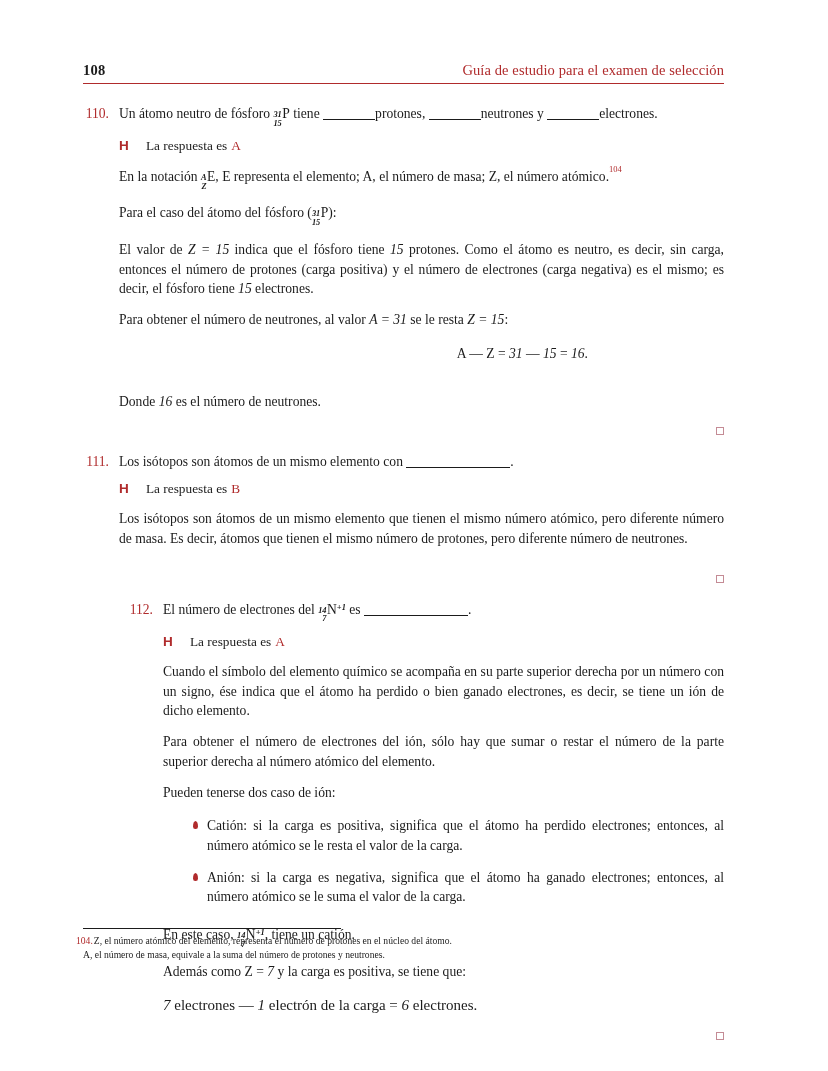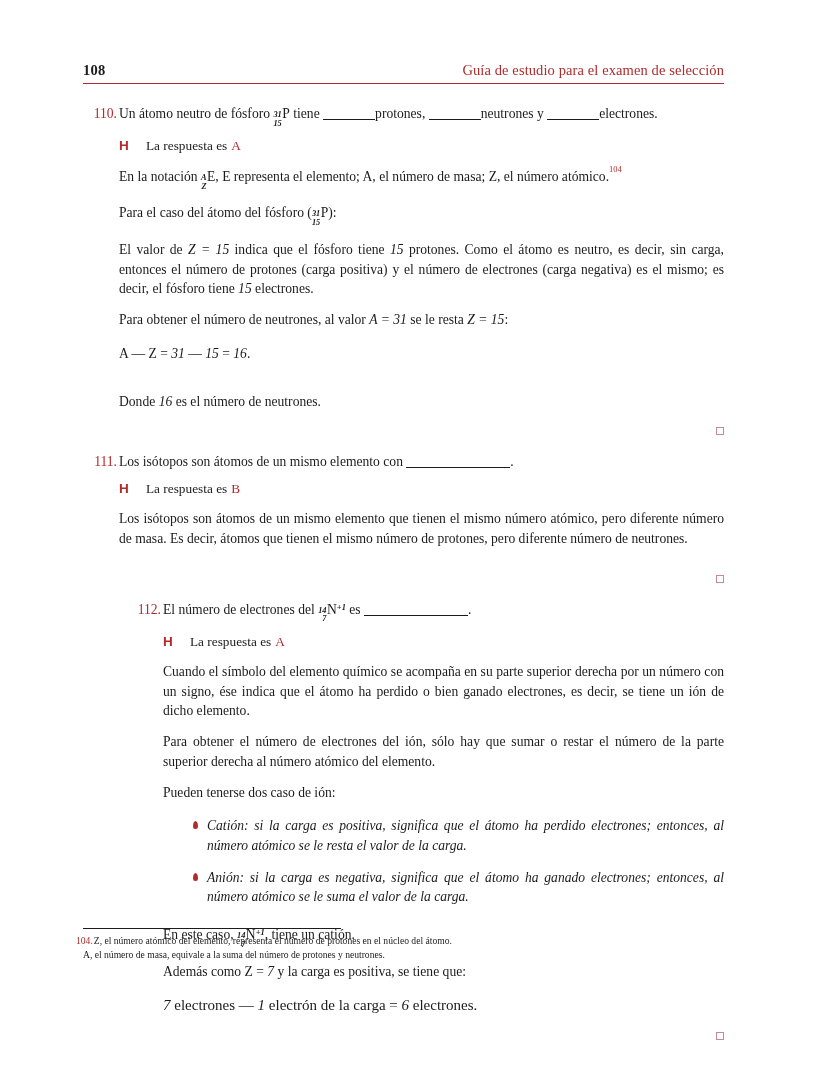--- a/index.html
+++ b/index.html
@@ -66,21 +66,21 @@
     display: flex;
     align-items: baseline;
     font-size: 13.6px;
     line-height: 1.45;
   }
   .qnum {
     color: #b02b2c;
     width: 36px;
     flex: 0 0 36px;
     text-align: right;
-    padding-right: 2px;
+    padding-right: 10px;
     box-sizing: border-box;
     font-size: 13.6px;
   }
   .qtext { flex: 1 1 auto; }
 
   .ansline {
     display: flex;
     align-items: baseline;
     margin-top: 9px;
     margin-left: 36px;
@@ -110,21 +110,21 @@
     line-height: 1.45;
     text-align: justify;
   }
   p.para.first { margin-top: 12px; }
 
   p.eq {
     margin: 16px;
     margin-top: 16px;
     margin-left: 36px;
     font-size: 13.6px;
-    text-align: left;
+    text-align: right;
     padding-right: 120px;
   }
   p.eq2 {
     margin: 0;
     margin-top: 16px;
     margin-left: 36px;
     font-size: 15px;
     text-align: left;
     padding-right: 40px;
   }
@@ -183,21 +183,20 @@
     margin-left: 66px;
     margin-top: 14px;
   }
   ul.bl li {
     position: relative;
     font-size: 13.6px;
     line-height: 1.45;
     text-align: justify;
     margin-top: 12px;
     padding-left: 14px;
-    font-style: italic;
   }
   ul.bl li:first-child { margin-top: 0; }
   ul.bl li .drop {
     position: absolute;
     left: 0;
     top: 5px;
     width: 5px;
     height: 8px;
     background: #b02b2c;
     border-radius: 55% 55% 50% 50% / 75% 75% 35% 35%;

